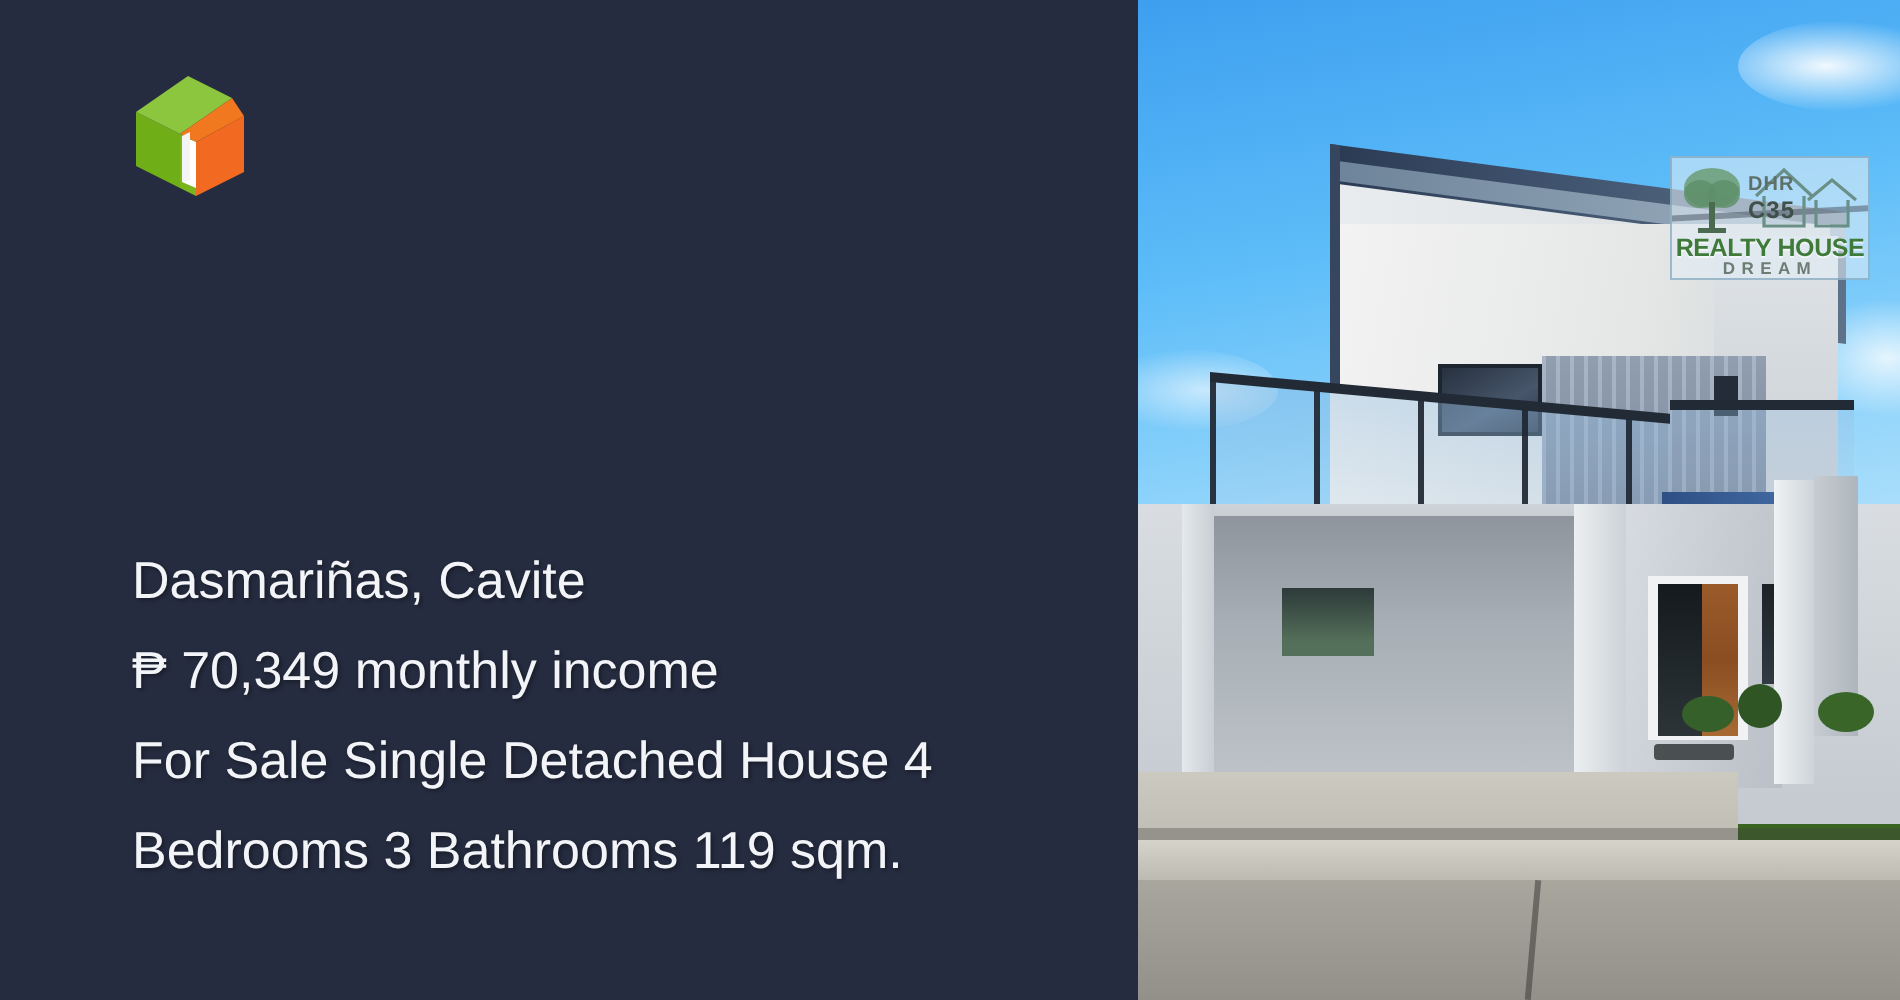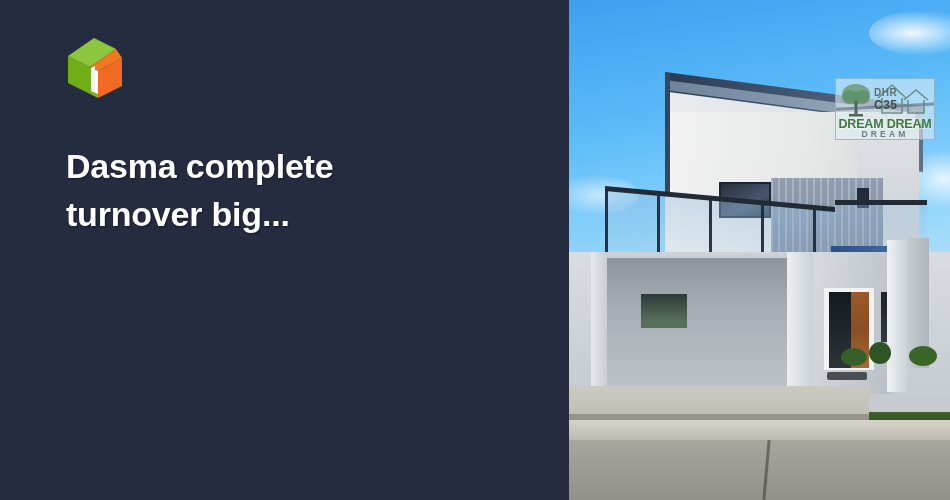--- a/index.html
+++ b/index.html
@@ -396,23 +396,27 @@
 
         <polygon points="4,20 30,2 52,13 26,31" fill="#8cc63f"></polygon>
 
         <polygon points="52,13 58,22 34,35 26,31" fill="#f2781f"></polygon>
 
         <polygon points="27,32 34,35 34,58 27,55" fill="#ffffff"></polygon>
         <polygon points="27,32 31,30 31,54 27,55" fill="#f4f4f4"></polygon>
       </svg>
     </div>
 
-    <div id="listing-title">Dasma complete
-turnover big...</div>
-
+
+    <div id="listing-details">
+      <div class="detail-line">Dasmariñas, Cavite</div>
+      <div class="detail-line">₱ 70,349 monthly income</div>
+      <div class="detail-line">For Sale Single Detached House 4</div>
+      <div class="detail-line">Bedrooms 3 Bathrooms 119 sqm.</div>
+    </div>
   </div>
 
   <div id="property-photo">
 
     <div class="ph-layer" id="sky"></div>
     <div class="ph-layer" id="cloud-a"></div>
     <div class="ph-layer" id="cloud-b"></div>
     <div class="ph-layer" id="cloud-c"></div>
 
     <div class="ph-layer" id="grass-right"></div>
@@ -478,18 +482,18 @@
       <div id="wm-house-outline">
         <svg viewBox="0 0 56 32" xmlns="http://www.w3.org/2000/svg">
           <polyline points="4,16 18,3 32,16" fill="none" stroke="#6a8f86" stroke-width="1.6"></polyline>
           <polyline points="8,16 8,31 28,31 28,16" fill="none" stroke="#6a8f86" stroke-width="1.6"></polyline>
           <polyline points="30,18 42,8 54,18" fill="none" stroke="#6a8f86" stroke-width="1.6"></polyline>
           <polyline points="34,18 34,31 50,31 50,18" fill="none" stroke="#6a8f86" stroke-width="1.6"></polyline>
         </svg>
       </div>
       <div id="wm-dhr">DHR</div>
       <div id="wm-c35">C35</div>
-      <div id="wm-name">DREAM DREAM</div>
+      <div id="wm-name">REALTY HOUSE</div>
       <div id="wm-sub">DREAM</div>
     </div>
 
   </div>
 </div>
 
 </body></html>

